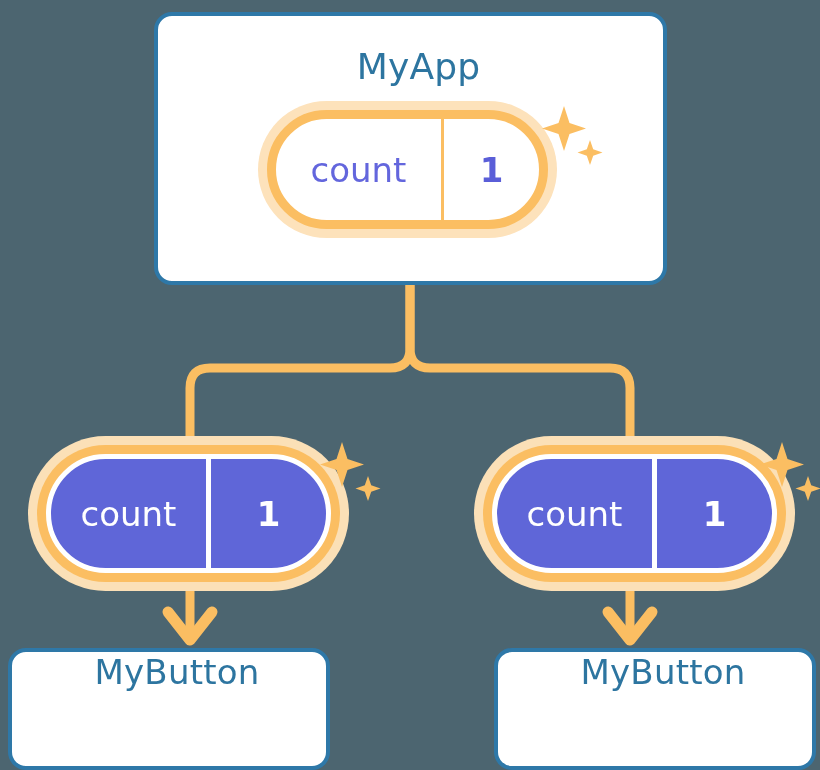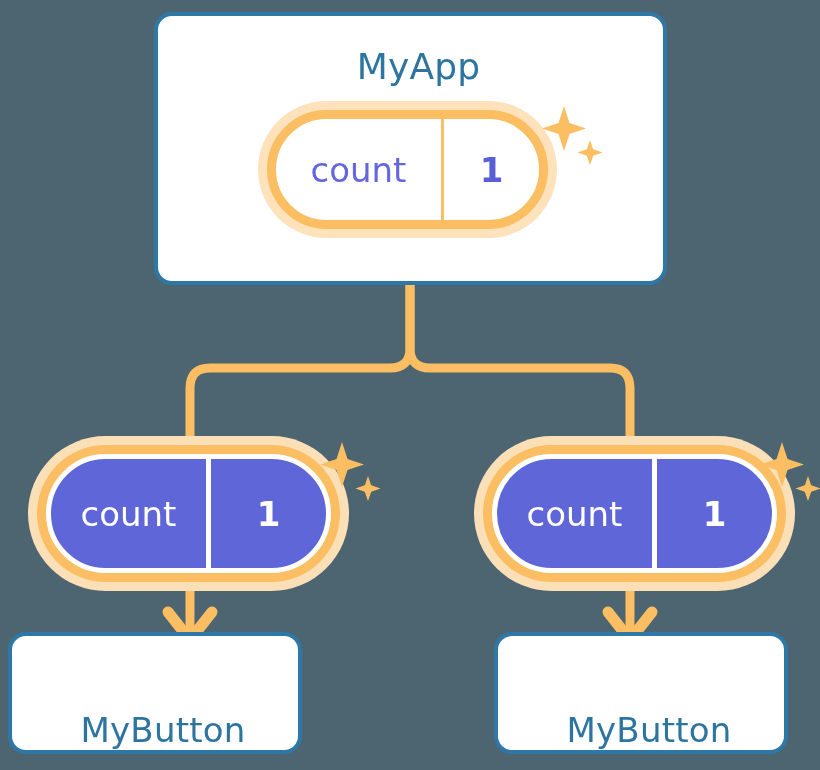--- a/index.html
+++ b/index.html
@@ -51,25 +51,25 @@
     left: 154px;
     top: 12px;
     width: 513px;
     height: 273px;
   }
   #card-myapp .card-title {
     margin-top: 30px;
   }
 
   .card-leaf {
-    top: 632px;
-    width: 294px;
+    top: 648px;
+    width: 322px;
     height: 122px;
     display: flex;
-    align-items: flex-end;
+    align-items: flex-start;
     justify-content: center;
   }
   #card-button-left  { left: 8px; }
   #card-button-right { left: 494px; }
   .card-leaf .card-title { font-size: 34px; }
 
   
   .pill-wrap {
     position: absolute;
     z-index: 4;

